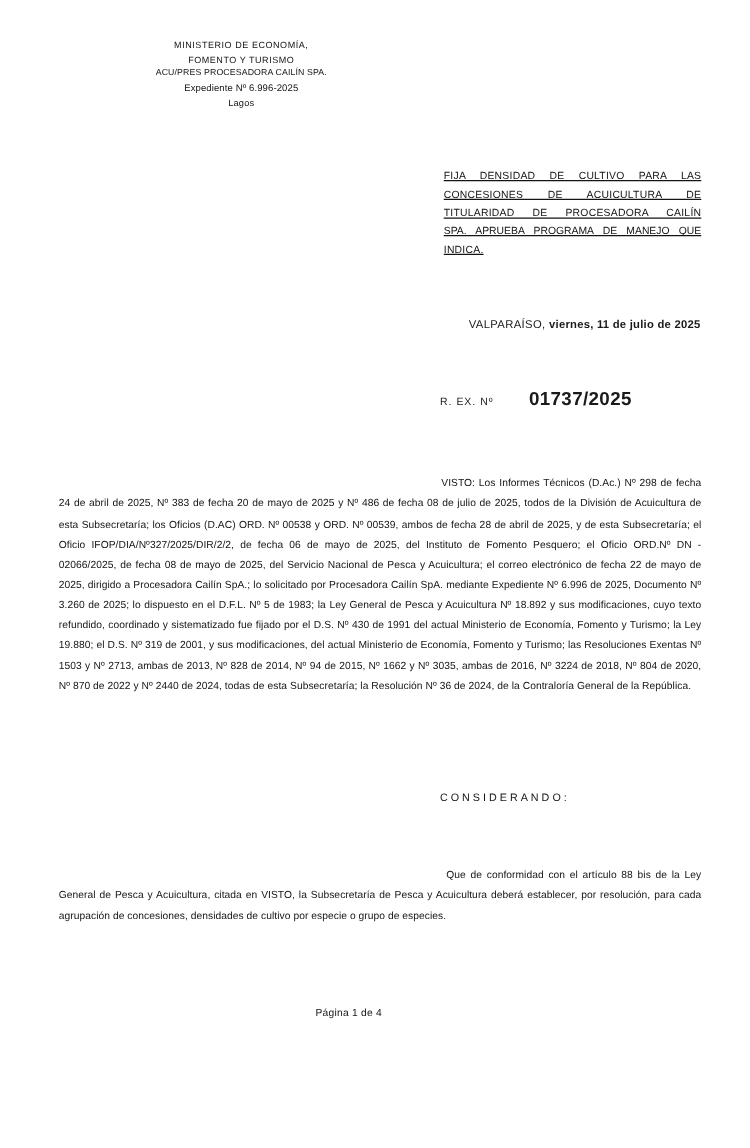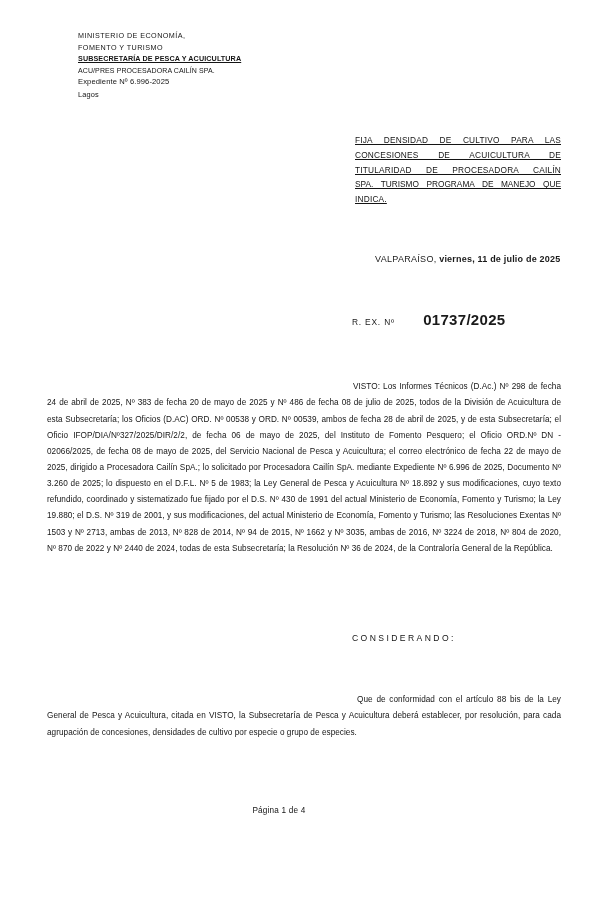--- a/index.html
+++ b/index.html
@@ -22,21 +22,21 @@
     inset: 0;
     background: #ffffff;
   }
 
   
   .doc-header {
     position: absolute;
     left: 78px;
     top: 30px;
     width: 230px;
-    text-align: left;
+    text-align: center;
     font-size: 7.2px;
     line-height: 1.62;
     letter-spacing: 0.15px;
     color: #141414;
   }
   .doc-header .line {
     white-space: nowrap;
   }
   .doc-header .underlined {
     text-decoration: underline;
@@ -174,31 +174,30 @@
   }
 </style>
 </head>
 <body>
 
 <div class="page">
 
   <div class="doc-header">
     <div class="line org1">MINISTERIO DE ECONOMÍA,</div>
     <div class="line org2">FOMENTO Y TURISMO</div>
-    <div class="line underlined">SUBSECRETARÍA DE PESCA Y ACUICULTURA</div>
     <div class="line ref">ACU/PRES PROCESADORA CAILÍN SPA.</div>
     <div class="line exp">Expediente Nº 6.996-2025</div>
     <div class="line region">Lagos</div>
   </div>
 
   <div class="title-block">
     <span class="t-line">FIJA DENSIDAD DE CULTIVO PARA LAS</span>
     <span class="t-line">CONCESIONES DE ACUICULTURA DE</span>
     <span class="t-line">TITULARIDAD DE PROCESADORA CAILÍN</span>
-    <span class="t-line tight">SPA. TURISMO PROGRAMA DE MANEJO QUE</span>
+    <span class="t-line tight">SPA. APRUEBA PROGRAMA DE MANEJO QUE</span>
     <span class="t-line last">INDICA.</span>
   </div>
 
   <div class="place-date">
     <span class="city">VALPARAÍSO,</span>
     <span class="date">viernes, 11 de julio de 2025</span>
   </div>
 
   <div class="res-line">
     <span class="res-label">R. EX. Nº</span>

